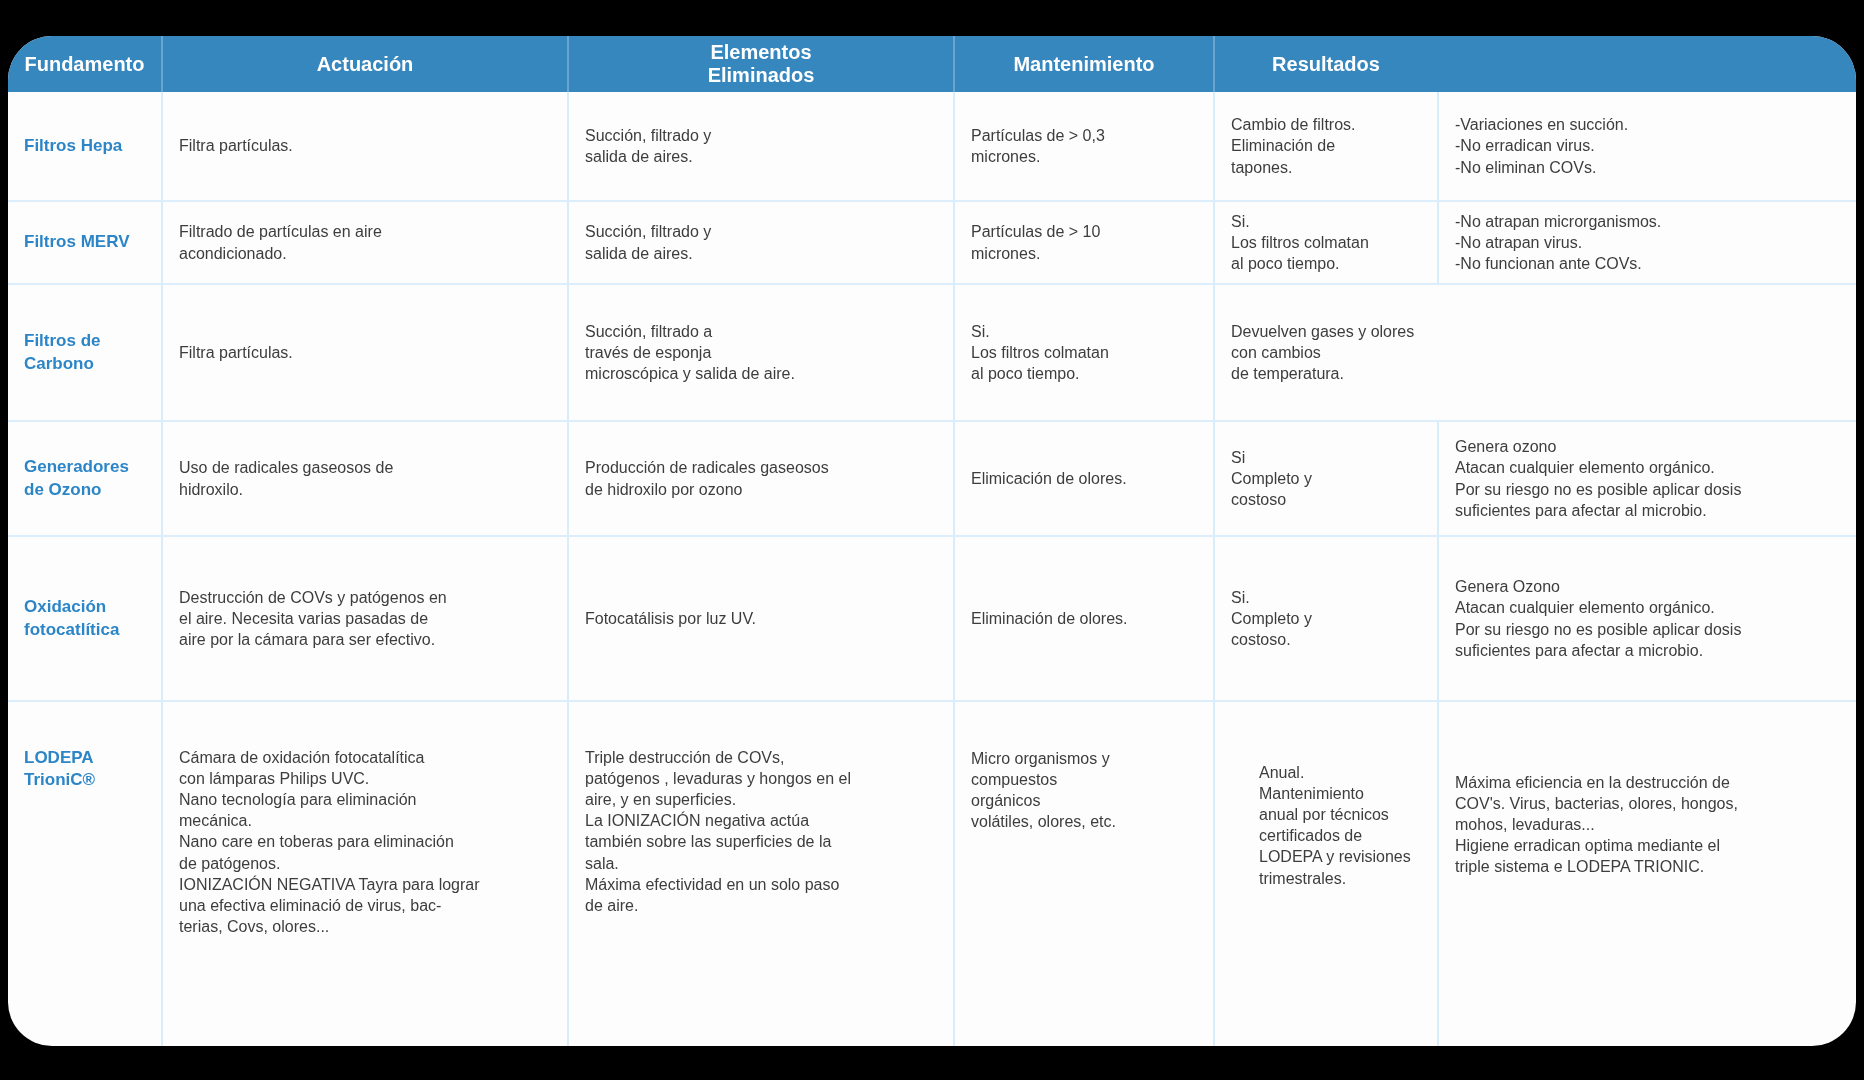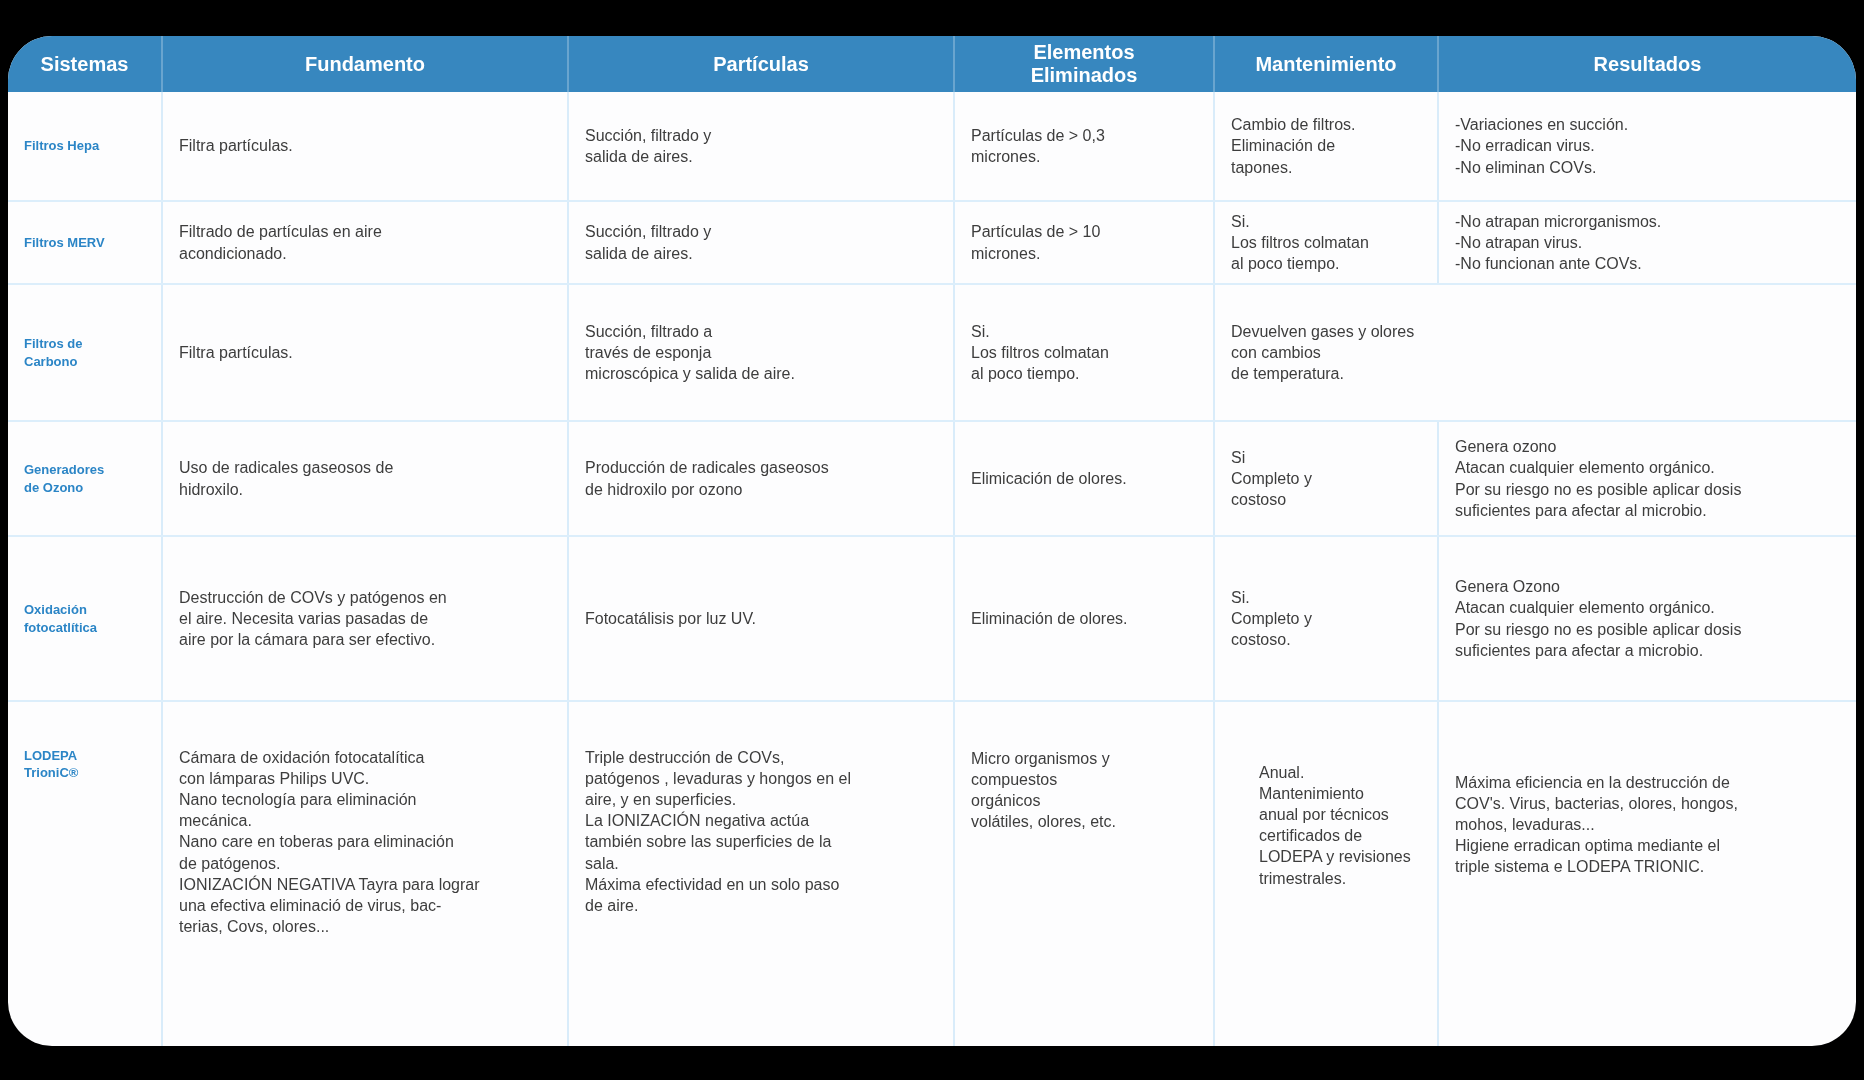--- a/index.html
+++ b/index.html
@@ -34,36 +34,35 @@
   .row-4{height:115px;}
   .row-5{height:165px;}
   .row-6{height:376px;}
   .cell{
     display:flex;align-items:center;box-sizing:border-box;
     padding:8px 16px;color:#3d3d3d;font-size:16px;line-height:1.32;
     white-space:pre-line;
   }
   .cell + .cell{border-left:2px solid #d9ecfa;}
   .cell.sistema{
-    color:#2b85c6;font-weight:bold;font-size:13px;padding-left:16px;
+    color:#2b85c6;font-weight:bold;font-size:17px;padding-left:16px;
   }
   
   .row-6 .cell{align-items:flex-start;padding-top:45px;}
   .row-6 .cell:nth-child(4){padding-top:46px;}
   .row-6 .cell:nth-child(5){padding-top:60px;padding-left:44px;}
   .row-6 .cell:nth-child(6){padding-top:70px;}
 </style>
 </head>
 <body>
 
 <div class="card">
   <div class="grid-row header-row" id="header-row">
-      <div class="hcell">Sistemas</div>
       <div class="hcell">Fundamento</div>
-      <div class="hcell">Partículas</div>
+      <div class="hcell">Actuación</div>
       <div class="hcell">Elementos
 Eliminados</div>
       <div class="hcell">Mantenimiento</div>
       <div class="hcell">Resultados</div>
     </div>
   <div id="body-rows">
       <div class="grid-row row row-1">
         <div class="cell sistema">Filtros Hepa</div>
         <div class="cell">Filtra partículas.</div>
         <div class="cell">Succión, filtrado y

